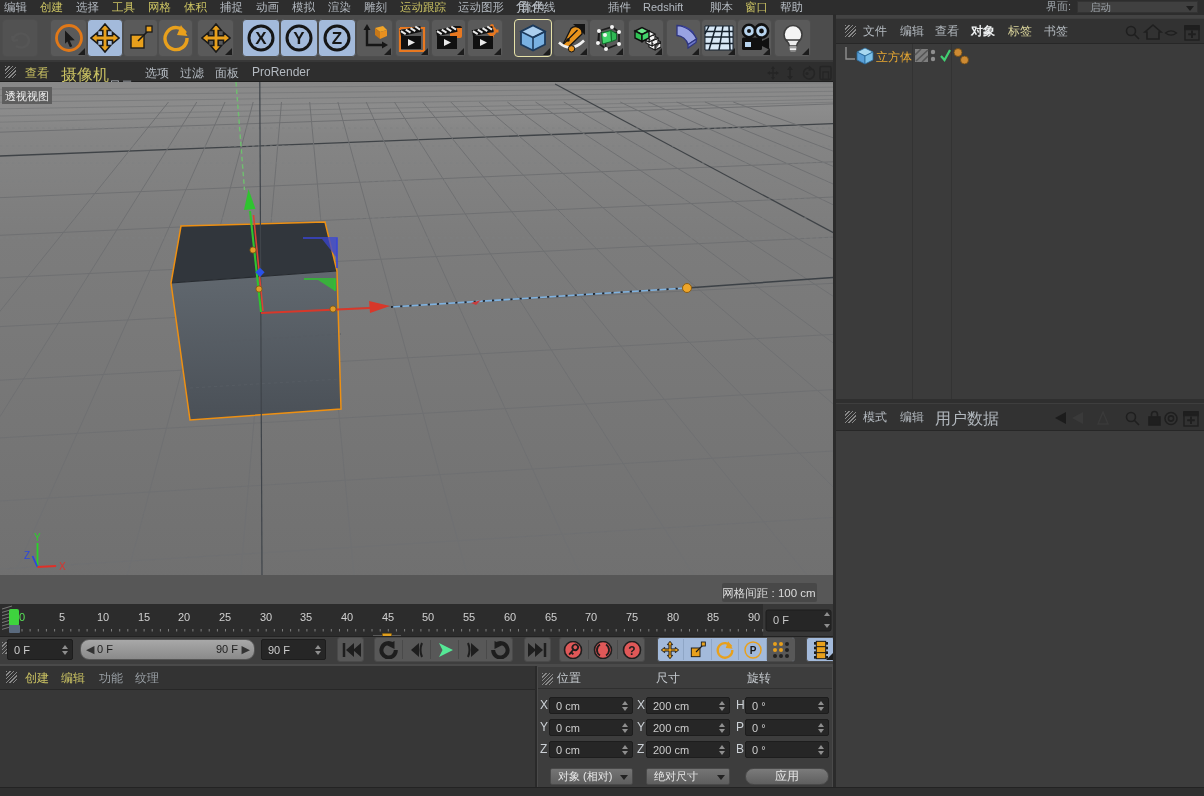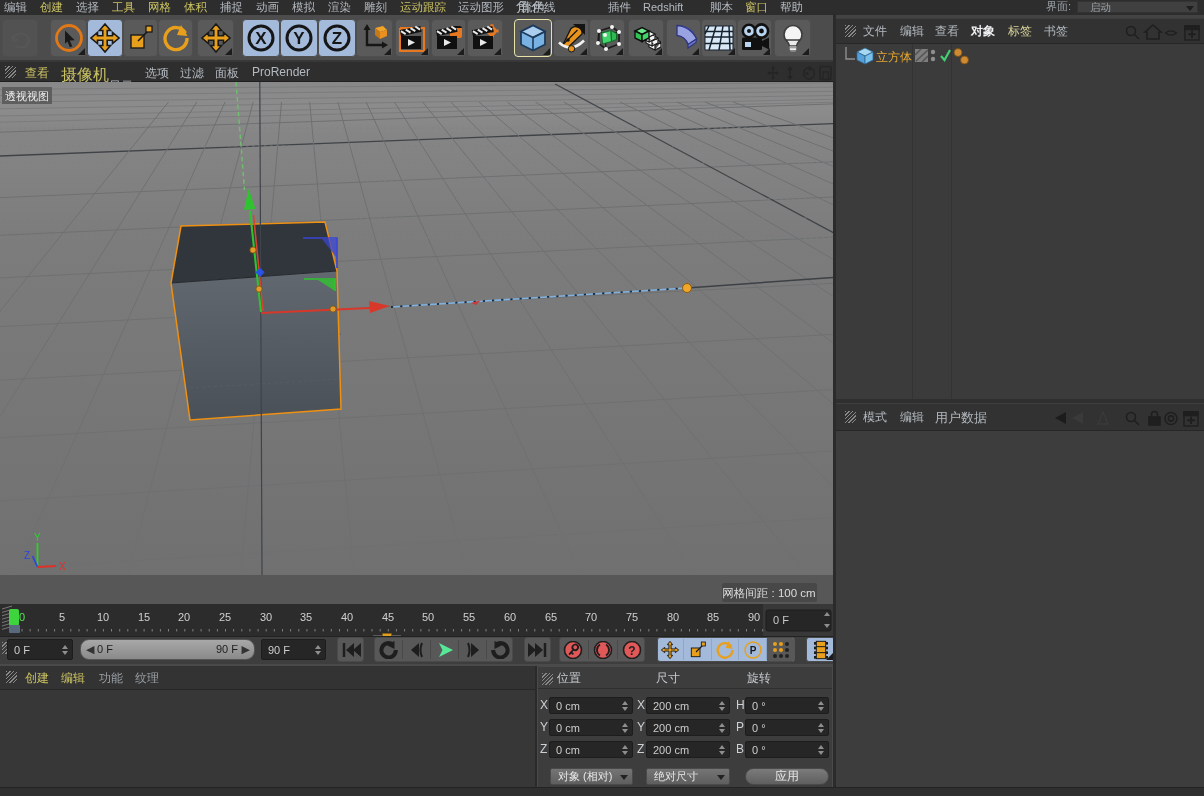--- a/index.html
+++ b/index.html
@@ -698,21 +698,21 @@
       <circle cx="97" cy="14" r="2.2" fill="#8f8f8f"></circle>
       <path d="M105 11 L108.5 15 L114 5" stroke="#42cf72" stroke-width="2.2" fill="none"></path>
       <circle cx="122" cy="7.5" r="4" fill="#cd8a33" stroke="#6f4a14" stroke-width="0.8"></circle>
       <circle cx="128.5" cy="15" r="4" fill="#cd8a33" stroke="#6f4a14" stroke-width="0.8"></circle>
     </svg>
 <div style="position:absolute;left:836px;top:399px;width:368px;height:4px;background:#2f2f2f;"></div>
 <div style="position:absolute;left:836px;top:403px;width:368px;height:28px;background:#323232;border-top:1px solid #3e3e3e;border-bottom:1px solid #272727;"></div>
 <div style="position:absolute;left:845px;top:411px;" class="grip"></div>
 <div style="position:absolute;left:863px;top:409px;color:#b2b8be;font-size:12px;">模式</div>
 <div style="position:absolute;left:900px;top:409px;color:#b2b8be;font-size:12px;">编辑</div>
-<div style="position:absolute;left:935px;top:409px;color:#b2b8be;font-size:13px;">用户数据</div>
+<div style="position:absolute;left:935px;top:409px;color:#b2b8be;font-size:16px;">用户数据</div>
 <svg width="150" height="20" viewBox="0 0 150 20" style="position:absolute;left:1052px;top:409px;">
       <path d="M3 9 L14 3 L14 15 Z" fill="#1c1c1c"></path>
       <path d="M20 9 L31 3 L31 15 Z" fill="#3a3a3a"></path>
       <path d="M46 15 L51 3 L56 15 Z" fill="none" stroke="#3a3a3a" stroke-width="1.4"></path>
       <g stroke="#1f1f1f" stroke-width="1.6" fill="none">
         <circle cx="79" cy="8" r="4.5"></circle>
         <path d="M82.5 11.5 L87 16"></path>
         <rect x="97" y="8" width="11" height="8" fill="#1f1f1f"></rect>
         <path d="M99.5 8 L99.5 5.5 A 3 3 0 0 1 105.5 5.5 L105.5 8"></path>
         <circle cx="119" cy="9.5" r="6"></circle>

